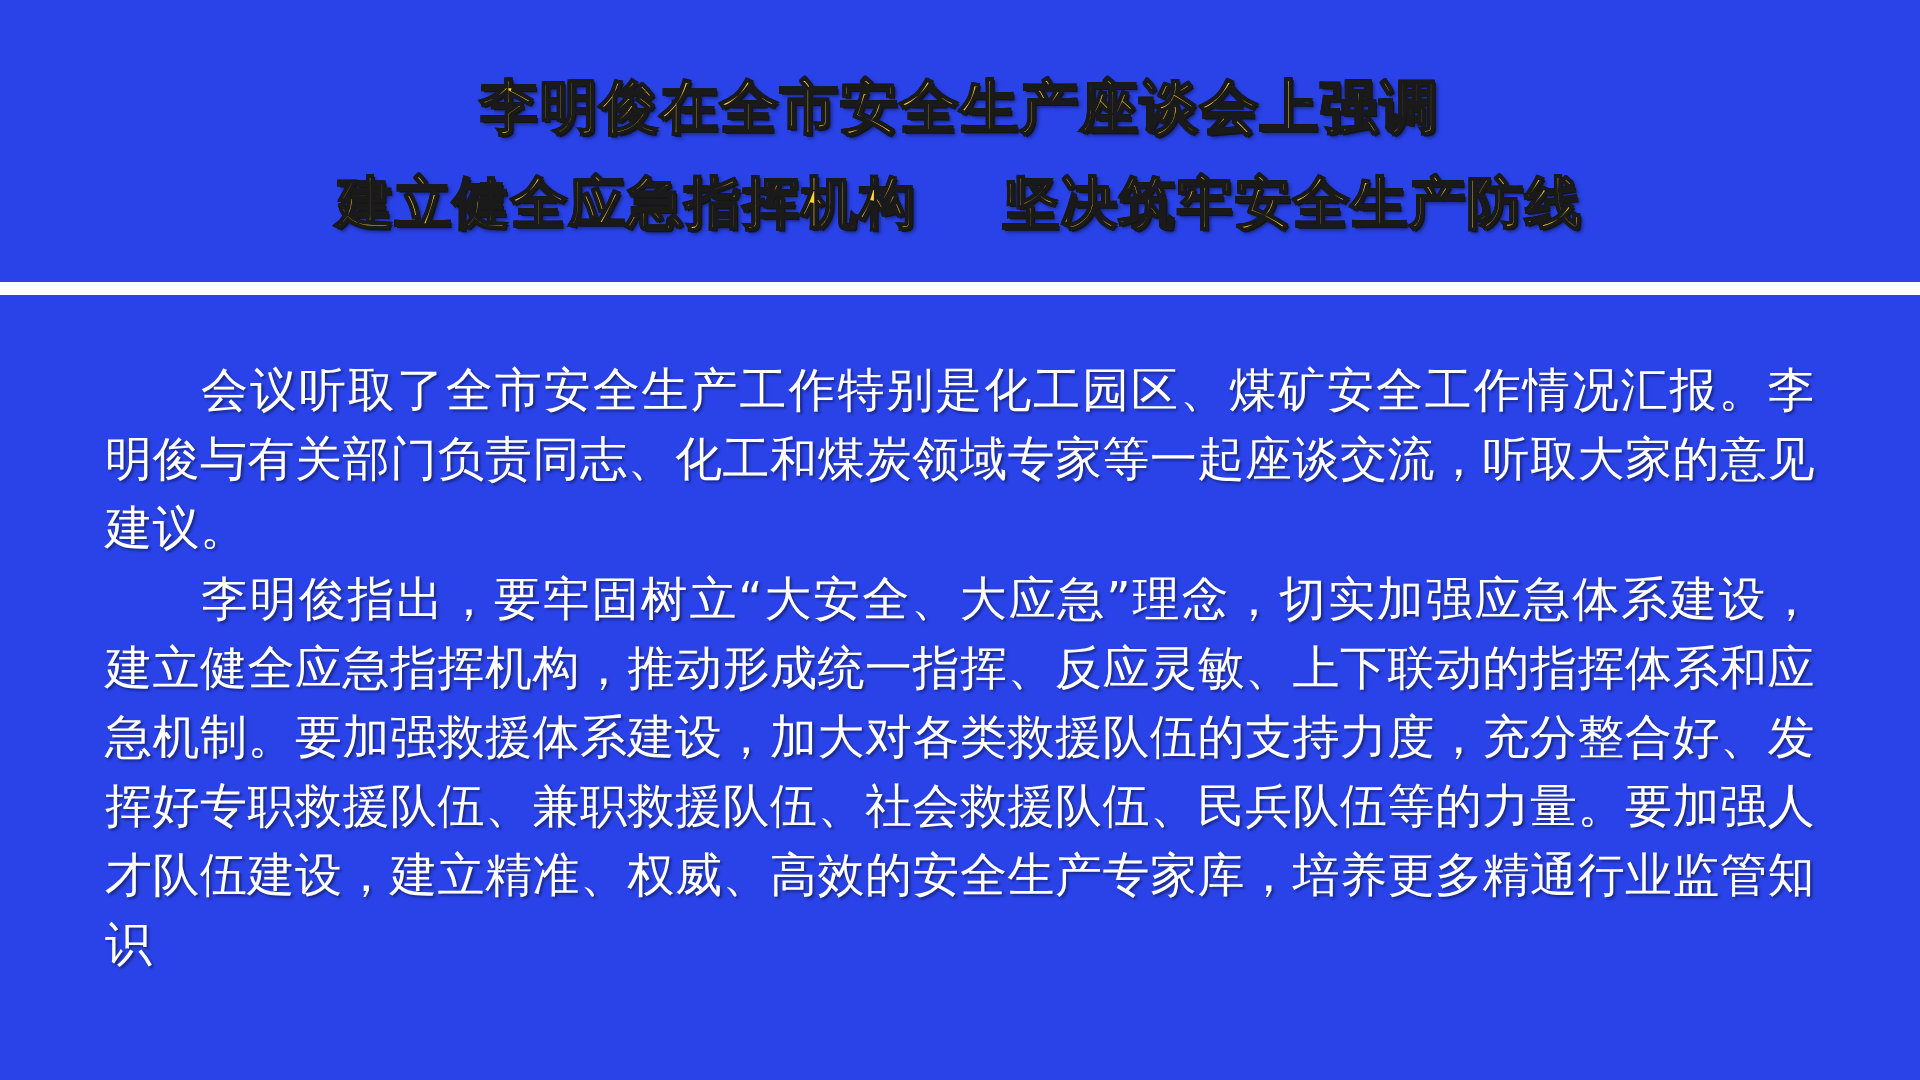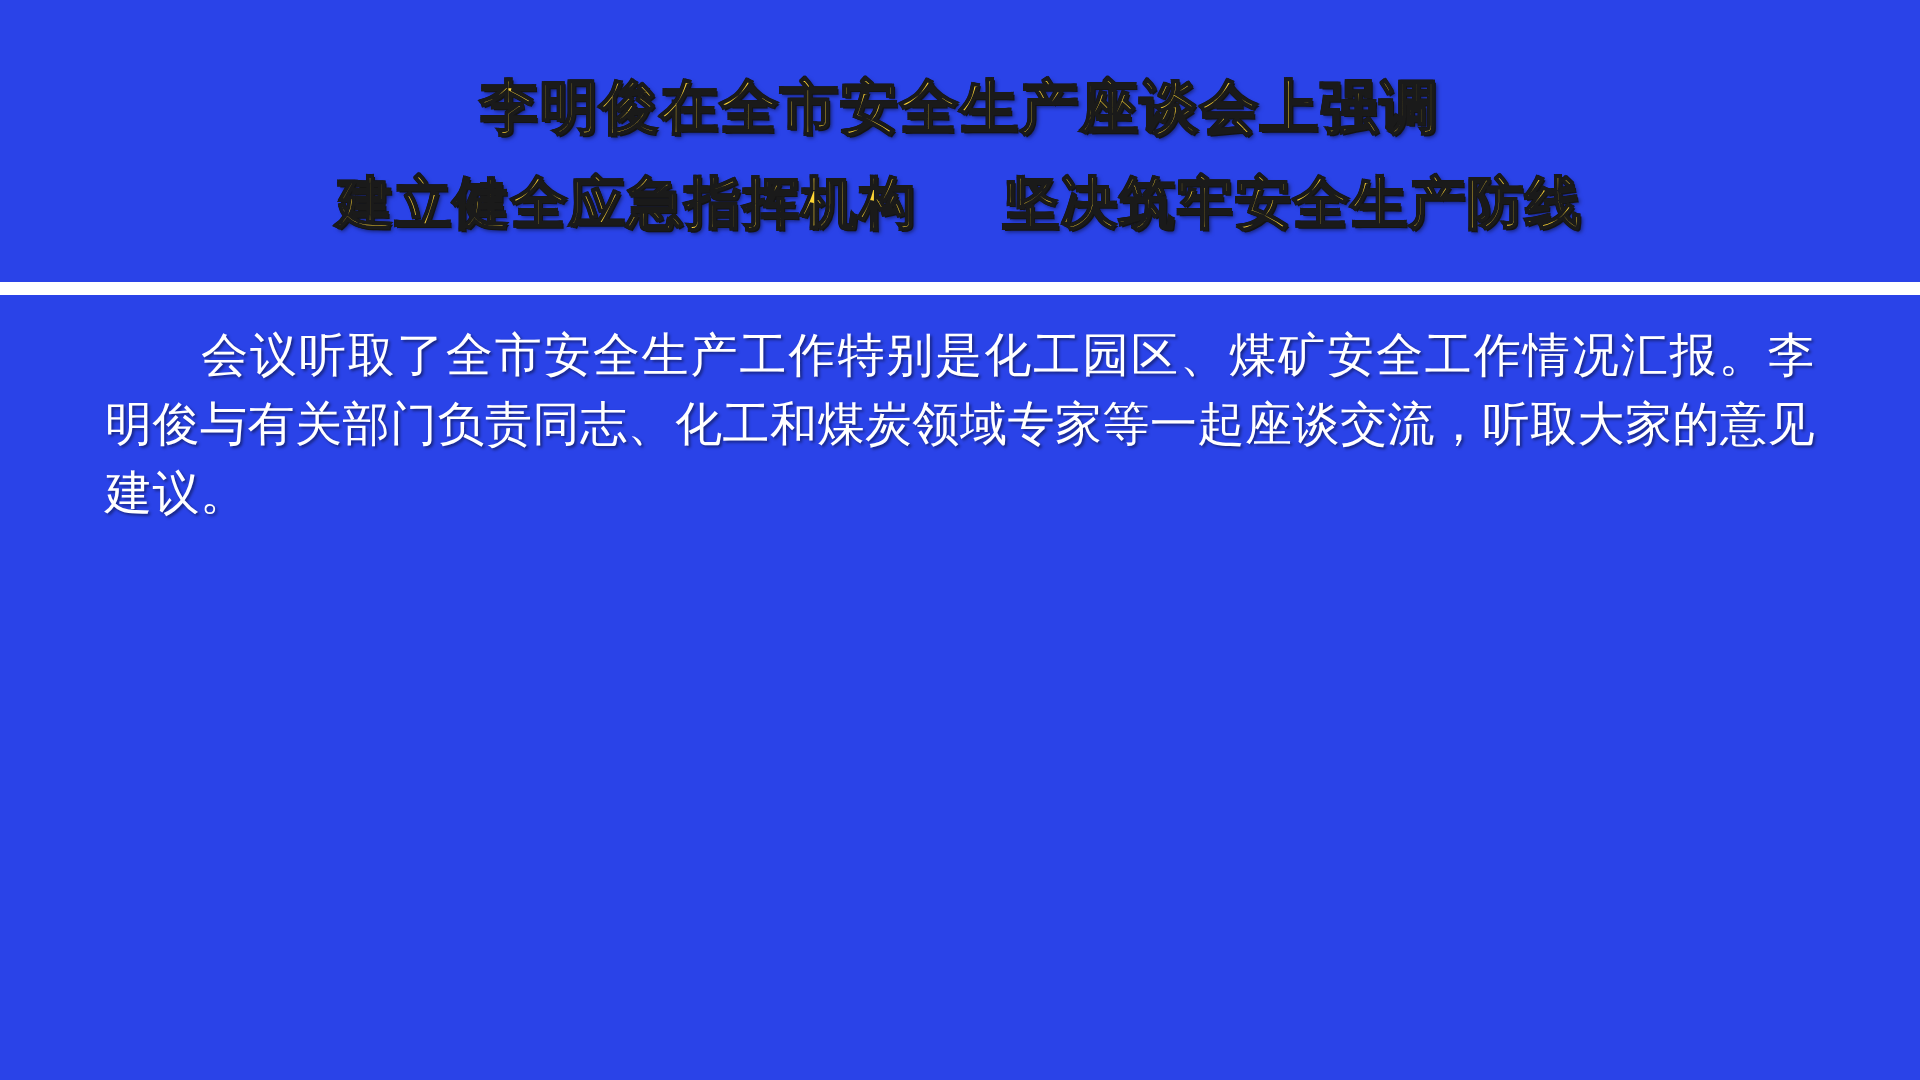--- a/index.html
+++ b/index.html
@@ -51,21 +51,21 @@
     background: #ffffff;
   }
   .body-band {
     position: absolute;
     left: 0;
     top: 295px;
     width: 1920px;
     height: 785px;
     background: #2a43e8;
     box-sizing: border-box;
-    padding: 25px 105px 0 105px;
+    padding: 60px 105px 0 105px;
   }
   .title-line {
     color: #ffd633;
     font-family: "DejaVu Sans", "Liberation Sans", sans-serif;
     font-weight: bold;
     font-size: 58px;
     line-height: 96px;
     letter-spacing: 2px;
     white-space: pre;
     text-align: center;
@@ -101,16 +101,17 @@
 
     <div class="header-band">
       <div class="title-line">李明俊在全市安全生产座谈会上强调</div>
       <div class="title-line second">建立健全应急指挥机构    坚决筑牢安全生产防线</div>
     </div>
 
     <div class="divider"></div>
 
     <div class="body-band">
       <p class="para">会议听取了全市安全生产工作特别是化工园区、煤矿安全工作情况汇报。李明俊与有关部门负责同志、化工和煤炭领域专家等一起座谈交流，听取大家的意见建议。</p>
+      <p class="para">李明俊指出，要牢固树立“大安全、大应急”理念，切实加强应急体系建设，建立健全应急指挥机构，推动形成统一指挥、反应灵敏、上下联动的指挥体系和应急机制。要加强救援体系建设，加大对各类救援队伍的支持力度，充分整合好、发挥好专职救援队伍、兼职救援队伍、社会救援队伍、民兵队伍等的力量。要加强人才队伍建设，建立精准、权威、高效的安全生产专家库，培养更多精通行业监管知识</p>
     </div>
 
   </div>
 </div>
 
 </body></html>

